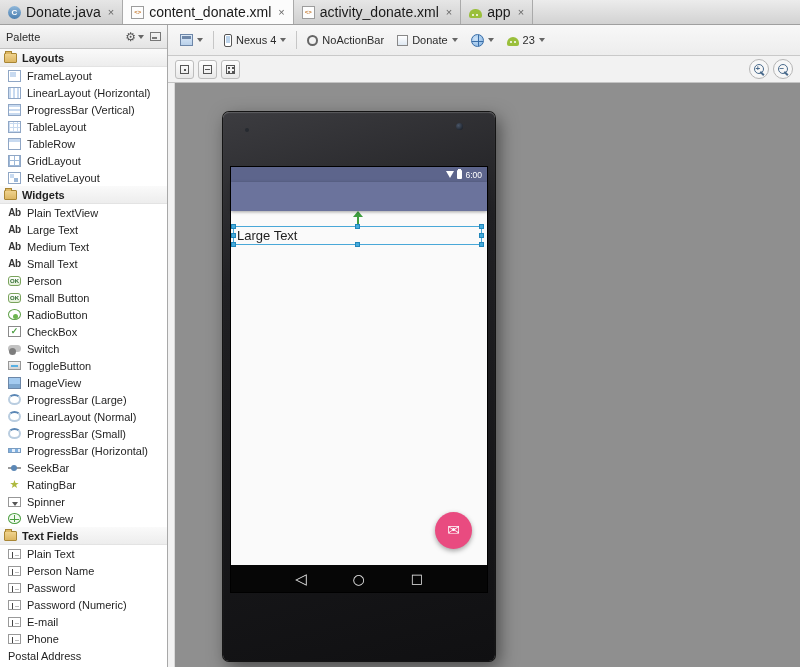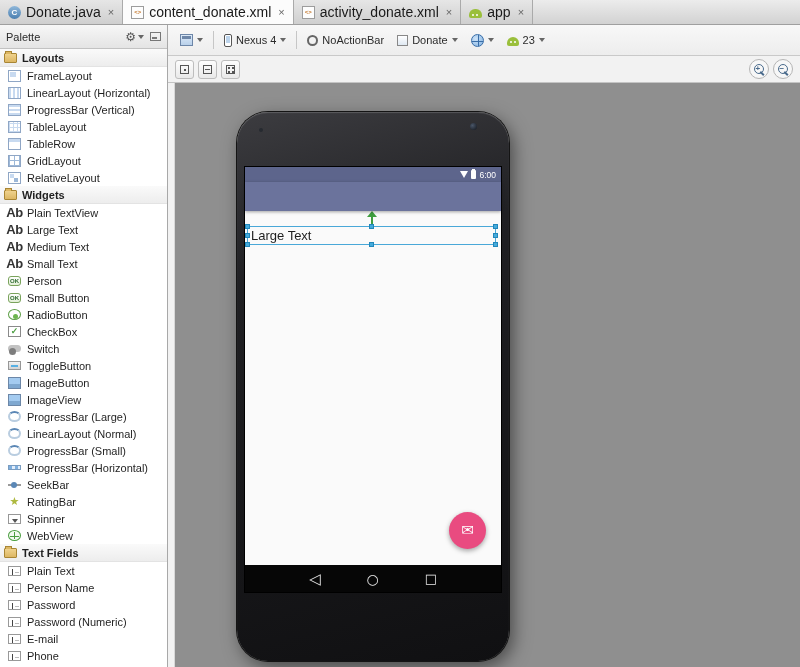--- a/index.html
+++ b/index.html
@@ -39,21 +39,21 @@
 
   .picon { width:13px; height:13px; flex:0 0 13px; margin-right:6px; display:inline-flex; align-items:center; justify-content:center; position:relative; font-size:7px; }
   .frame-layout-icon,.linear-h-icon,.linear-v-icon,.table-layout-icon,.table-row-icon,.grid-layout-icon,.relative-layout-icon { border:1px solid #8fa6c5; background:#fff; width:12px; height:12px; }
   .frame-layout-icon::after { content:""; position:absolute; left:1px; top:1px; right:4px; bottom:4px; background:#c8daf0; }
   .linear-h-icon { background:repeating-linear-gradient(90deg,#c8daf0 0 2px,#fff 2px 4px); }
   .linear-v-icon { background:repeating-linear-gradient(0deg,#c8daf0 0 2px,#fff 2px 4px); }
   .table-layout-icon { background:repeating-linear-gradient(0deg,#c8daf0 0 1px,transparent 1px 4px),repeating-linear-gradient(90deg,#c8daf0 0 1px,#fff 1px 4px); }
   .table-row-icon { background:linear-gradient(#c8daf0 0 3px,#fff 3px); }
   .grid-layout-icon { background:repeating-linear-gradient(0deg,#9db8d8 0 1px,transparent 1px 5px),repeating-linear-gradient(90deg,#9db8d8 0 1px,#fff 1px 5px); }
   .relative-layout-icon::after { content:""; position:absolute; left:1px; top:1px; width:4px; height:4px; background:#c8daf0; box-shadow:4px 4px 0 #9db8d8; }
-  .ab-icon { font-size:13px; font-weight:bold; color:#333; letter-spacing:-0.5px; }
+  .ab-icon { font-size:10px; font-weight:bold; color:#333; letter-spacing:-0.5px; }
   .ok-icon { border:1px solid #7aa35c; border-radius:3px; background:linear-gradient(#fff,#e2efd6); color:#2e6b2e; font-size:6px; font-weight:bold; width:13px; height:10px; }
   .radio-icon { width:11px; height:11px; border-radius:50%; border:1px solid #5d9f46; background:#fff; }
   .radio-icon::after { content:""; position:absolute; left:4px; top:4px; width:5px; height:5px; border-radius:50%; background:#6db54f; }
   .checkbox-icon { width:11px; height:11px; border:1px solid #8a8a8a; background:#fff; color:#4a9e3f; font-size:9px; font-weight:bold; }
   .checkbox-icon::after { content:"\2713"; margin-top:-1px; }
   .switch-icon { width:13px; height:7px; border-radius:4px; background:#c2c2c2; }
   .switch-icon::after { content:""; position:absolute; left:1px; top:3px; width:7px; height:7px; border-radius:50%; background:#7d7d7d; }
   .toggle-icon { width:12px; height:9px; border:1px solid #979797; background:linear-gradient(#f2f2f2,#d2d2d2); }
   .toggle-icon::after { content:""; position:absolute; left:2px; bottom:2px; right:2px; height:2px; background:#58b0e3; }
   .image-icon { width:12px; height:12px; border:1px solid #6c87a8; background:linear-gradient(180deg,#a4cbf0 0 55%,#7fa8d0 55%); }
@@ -99,21 +99,21 @@
   .mag::before { content:""; position:absolute; left:4px; top:4px; width:8px; height:8px; border:1.5px solid #4a6b8c; border-radius:50%; }
   .mag::after { content:""; position:absolute; left:11px; top:11px; width:5px; height:2px; background:#4a6b8c; transform:rotate(45deg); transform-origin:0 0; }
   .mag-sign { position:absolute; left:5.5px; top:4px; font-size:8px; color:#4a6b8c; font-weight:bold; }
   .spacer { margin-left:auto; }
 
   
   .canvas-row { flex:1; display:flex; min-height:0; }
   .gutter { width:7px; flex:0 0 7px; background:#f2f2f2; border-right:1px solid #d8d8d8; }
   .canvas { flex:1; background:#8f8f8f; position:relative; overflow:hidden; }
 
-  .phone { position:absolute; left:62px; top:29px; width:272px; height:549px; border-radius:31px;
+  .phone { position:absolute; left:48px; top:29px; width:272px; height:549px; border-radius:6px;
            background:linear-gradient(165deg,#3c3c40 0%, #202023 28%, #101012 100%);
            box-shadow: inset 0 1px 1px rgba(255,255,255,0.18), 0 0 0 1px #141414, 4px 6px 18px rgba(0,0,0,0.5); }
   .camera-dot { position:absolute; right:32px; top:11px; width:7px; height:7px; border-radius:50%; background:radial-gradient(circle at 35% 35%, #4a5668, #11151c); }
   .sensor-dot { position:absolute; left:22px; top:16px; width:4px; height:4px; border-radius:50%; background:#262a30; }
 
   .screen { position:absolute; left:8px; top:55px; width:256px; height:425px; background:#fafafa; display:flex; flex-direction:column; box-shadow:0 0 0 1px #000; }
   .status-bar { height:15px; flex:0 0 15px; background:#5d658c; display:flex; align-items:center; justify-content:flex-end; gap:3px; padding:0 5px; }
   .wifi-icon { width:0; height:0; border-left:4px solid transparent; border-right:4px solid transparent; border-top:7px solid #fff; }
   .battery-icon { width:5px; height:9px; background:#fff; border-radius:1px; position:relative; }
   .battery-icon::before { content:""; position:absolute; left:1px; top:-1px; width:3px; height:1px; background:#fff; }
@@ -244,24 +244,20 @@
           <span class="picon checkbox-icon"></span>
           <span class="pitem-label">CheckBox</span>
         </div>
         <div class="pitem">
           <span class="picon switch-icon"></span>
           <span class="pitem-label">Switch</span>
         </div>
         <div class="pitem">
           <span class="picon toggle-icon"></span>
           <span class="pitem-label">ToggleButton</span>
-        </div>
-        <div class="pitem">
-          <span class="picon image-icon"></span>
-          <span class="pitem-label">ImageButton</span>
         </div>
         <div class="pitem">
           <span class="picon image-icon"></span>
           <span class="pitem-label">ImageView</span>
         </div>
         <div class="pitem">
           <span class="picon progress-icon"></span>
           <span class="pitem-label">ProgressBar (Large)</span>
         </div>
         <div class="pitem">

